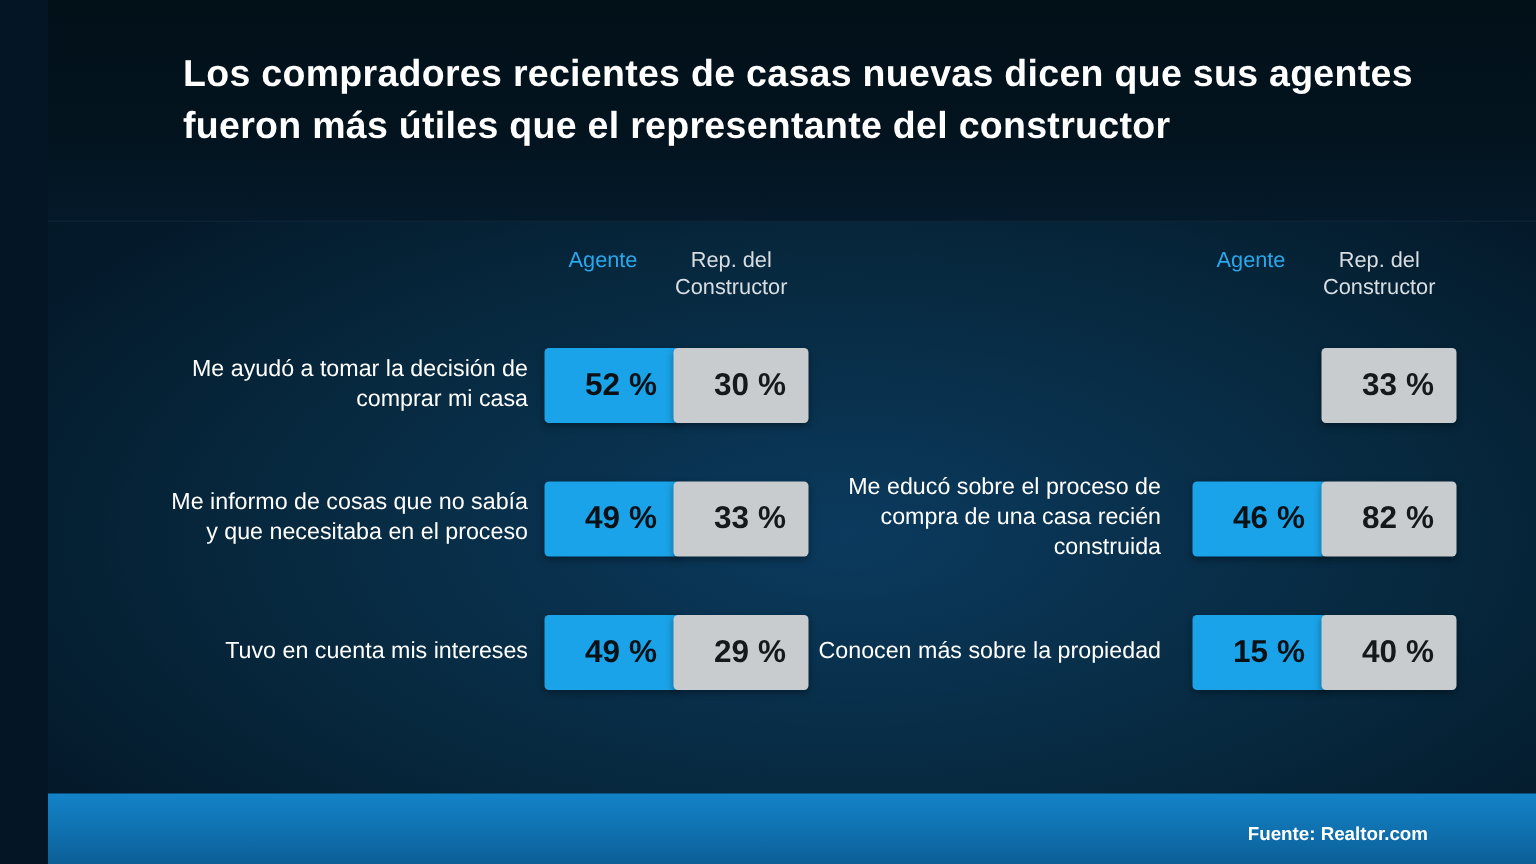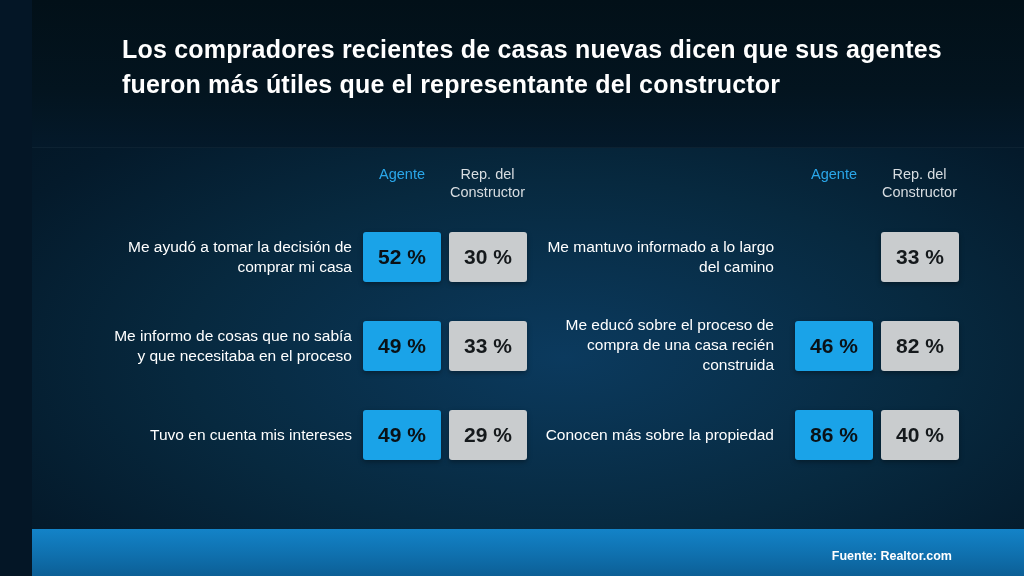--- a/index.html
+++ b/index.html
@@ -140,21 +140,21 @@
   .box.builder {
     background: #c9ccce;
     color: #15191c;
   }
   .panel.left .box.agent { left: 271px; }
   .panel.left .box.builder { left: 357px; }
   .panel.right .box.agent { left: 251px; }
   .panel.right .box.builder { left: 337px; }
 
   
-  .row .box { top: 50%; transform: translateY(-50%); }
+  .row .box { top: 50%; transform: translateY(-50%); padding-left: 12px; }
   .row .row-label { top: 50%; transform: translateY(-50%); }
 </style>
 </head>
 <body>
 
 <div class="slide">
 
   <div class="header-band"></div>
 
   <div class="title">Los compradores recientes de casas nuevas dicen que sus agentes fueron más útiles que el representante del constructor</div>
@@ -186,33 +186,32 @@
       </div>
     </div>
 
     <div class="panel right">
       <div class="col-heads">
         <div class="col-head agent">Agente</div>
         <div class="col-head builder">Rep. del Constructor</div>
       </div>
 
       <div class="row">
-        <div class="row-label">Me mantuvo informado a lo largo del camino</div>
         <div class="box builder">33 %</div>
       </div>
 
       <div class="row">
         <div class="row-label">Me educó sobre el proceso de compra de una casa recién construida</div>
         <div class="box agent">46 %</div>
         <div class="box builder">82 %</div>
       </div>
 
       <div class="row">
         <div class="row-label">Conocen más sobre la propiedad</div>
-        <div class="box agent">86 %</div>
+        <div class="box agent">15 %</div>
         <div class="box builder">40 %</div>
       </div>
     </div>
 
   </div>
 
   <div class="footer-band">
     <div class="footer-source">Fuente: Realtor.com</div>
   </div>
 

